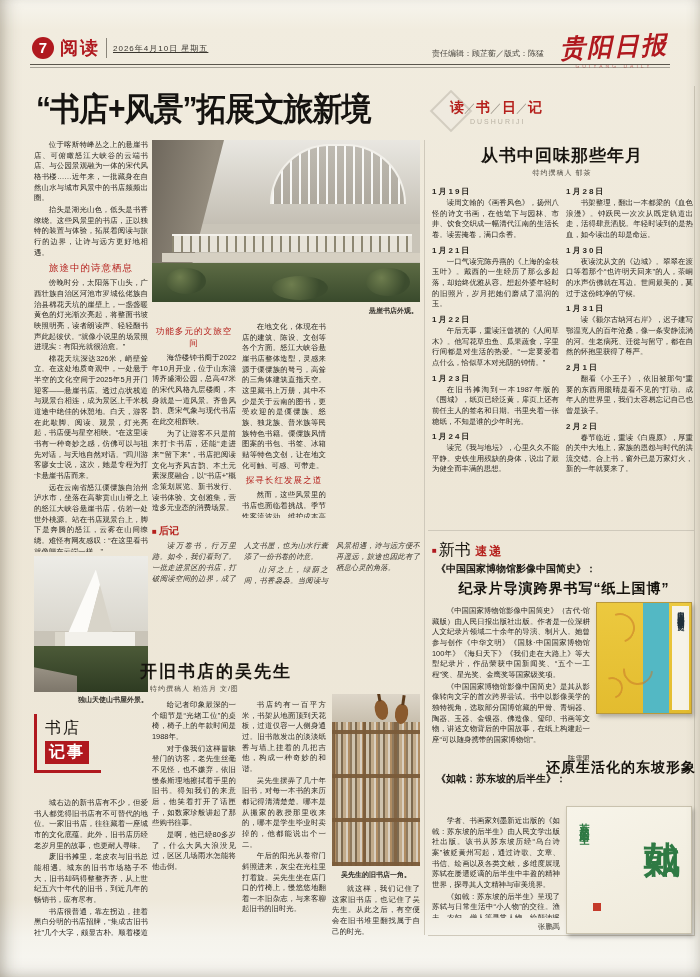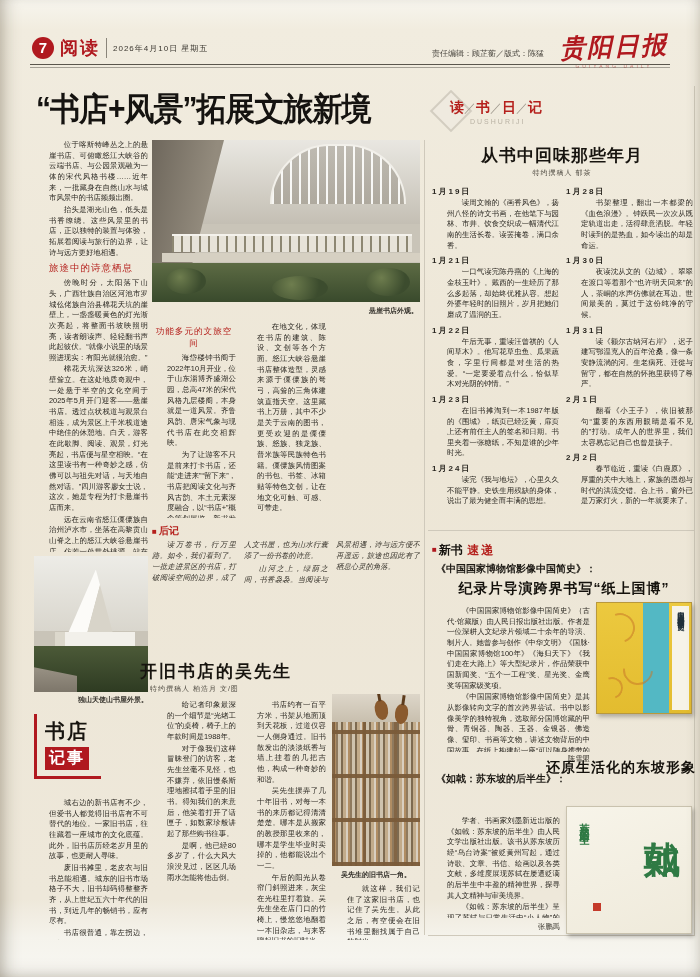--- a/index.html
+++ b/index.html
@@ -5,53 +5,53 @@
   html,body{margin:0;padding:0;background:#e8e4da;}
   #canvas{position:relative;width:700px;height:977px;overflow:hidden;
     font-family:"Liberation Sans","DejaVu Sans",sans-serif;color:#2a2721;
     background:linear-gradient(180deg,#f7f5ee 0,#f1ecdf 30px,#ede6d6 45%,#eee8da 92%,#f5f3ec 96%,#f8f7f2 100%);}
   .abs{position:absolute;}
   .clip{overflow:hidden;}
   
   .pg-circle{width:22px;height:22px;border-radius:50%;background:#b0191f;color:#fff;
     font-weight:bold;font-size:15px;text-align:center;line-height:22px;}
   .sec-name{color:#b0191f;font-weight:900;font-size:18px;letter-spacing:2px;}
-  .hdr-date{font-size:8px;color:#3a362f;letter-spacing:1px;}
+  .hdr-date{font-size:8px;color:#3a362f;letter-spacing:1px;text-decoration:underline;}
   .hdr-edit{font-size:8px;color:#4a463f;}
   .masthead{color:#b0191f;font-family:"DejaVu Serif","Liberation Serif",serif;
     font-weight:900;font-size:25px;font-style:italic;letter-spacing:2px;transform:rotate(-2deg);}
   .masthead-sub{font-size:5px;color:#c9746f;letter-spacing:3px;text-align:center;}
   .rule{background:#5a564d;height:1px;}
   .rule-light{background:#cfc9bb;}
   
   .lead-hl{font-size:30px;font-weight:900;letter-spacing:-1px;color:#151310;transform:scaleY(1.08);transform-origin:left top;white-space:nowrap;}
   .subhead{color:#b5201c;font-weight:400;font-size:9.5px;text-align:center;letter-spacing:1px;margin:4px 0 3px 0;}
-  .p{font-size:7.4px;line-height:1.44;text-align:justify;text-indent:2em;margin:0 0 1px 15px;}
+  .p{font-size:7.4px;line-height:1.44;text-align:justify;text-indent:2em;margin:0 0 1px 0;}
   .caption{font-size:7px;font-weight:bold;color:#33302a;}
   .byline{font-size:7px;color:#4c483f;text-align:center;letter-spacing:1px;}
   
   .dj-char{color:#b5201c;font-weight:900;font-size:14px;}
   .dj-char.slash::after{content:"／";color:#9b958a;font-weight:400;font-size:12px;}
   .dj-sub{font-size:7px;color:#b9b2a4;letter-spacing:2px;}
   .dj-diamond{width:26px;height:26px;border:2px solid #d3cdc0;transform:rotate(45deg);background:#efeadf;}
   .diary-hl{font-size:17px;font-weight:900;text-align:center;color:#17140f;letter-spacing:1px;}
   .d-date{font-size:8px;font-weight:bold;letter-spacing:2px;margin:4px 0 1px 0;}
   
   .post-label{color:#b5201c;font-weight:900;font-size:10px;}
   .post-label::before{content:"■ ";font-size:8px;}
   .post-text{font-family:"DejaVu Serif","Liberation Serif",serif;font-style:italic;
     font-size:7.4px;line-height:1.5;text-align:justify;color:#3a362e;column-count:3;column-gap:8px;}
-  .post-text p{margin:0 0 2px 0;text-indent:2em;font-family:Liberation Mono, monospace;}
+  .post-text p{margin:0 0 2px 0;text-indent:2em;}
   
   .tag-box{border-left:3px solid #b0191f;border-bottom:3px solid #b0191f;padding:4px 0 6px 8px;}
-  .tag1{font-size:20px;font-weight:700;color:#17140f;letter-spacing:2px;}
+  .tag1{font-size:16px;font-weight:400;color:#17140f;letter-spacing:2px;}
   .tag2{font-size:16px;font-weight:900;color:#fff;background:#b0191f;padding:1px 4px;letter-spacing:2px;display:inline-block;margin-top:2px;}
   .story2-hl{font-size:17px;font-weight:900;color:#17140f;letter-spacing:2px;}
   
-  .nb-label-black{font-weight:700;font-size:12px;color:#17140f;}
+  .nb-label-black{font-weight:400;font-size:16px;color:#17140f;}
   .nb-label-black::before{content:"■";color:#b0191f;font-size:8px;vertical-align:2px;margin-right:2px;}
   .nb-label-red{font-weight:900;font-size:12px;color:#b5201c;letter-spacing:2px;}
   .nb-title{font-size:10px;font-weight:bold;color:#1d1a15;}
   .nb-hl{font-size:14px;font-weight:900;color:#14110c;letter-spacing:1px;}
   .nb-byline{font-size:7.4px;text-align:right;color:#3c3830;margin-top:2px;}
   
   .photo{background:#c9c4b8;}
   .sky1{left:0;top:0;right:0;height:52%;background:linear-gradient(#e9e7e1,#c4bfb4);}
   .dome{right:14px;top:4px;width:132px;height:58px;border:2px solid #f2f0ea;border-bottom:none;
     border-radius:70px 70px 0 0;background:repeating-linear-gradient(90deg,rgba(250,250,248,.95) 0 2px,rgba(125,118,105,.38) 2px 9px);}

